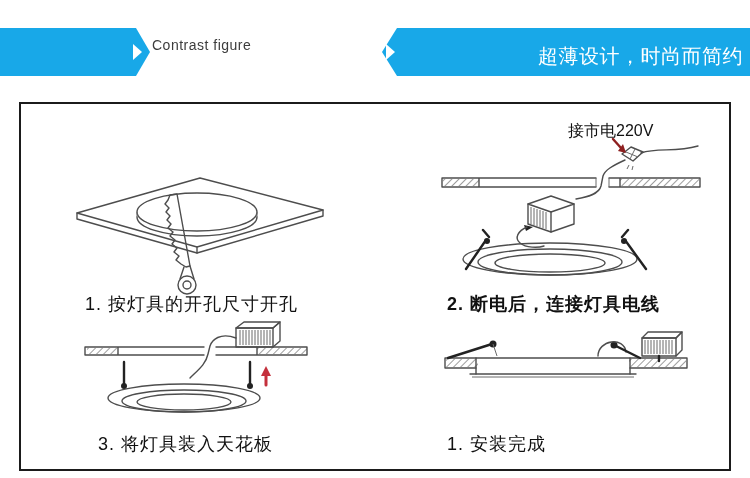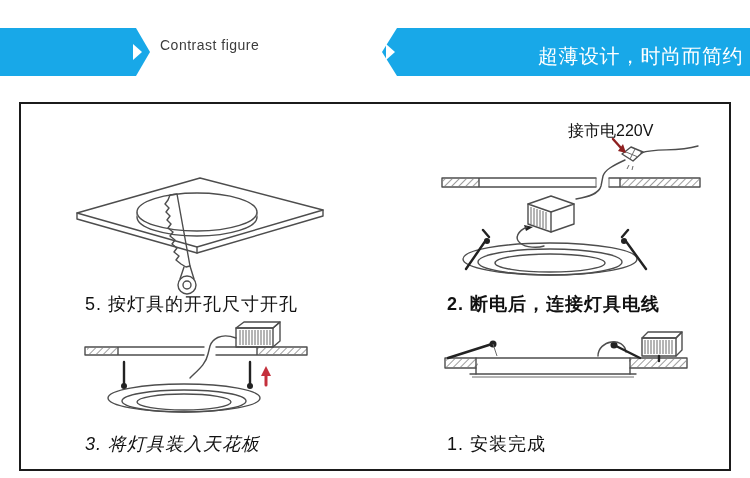--- a/index.html
+++ b/index.html
@@ -13,21 +13,21 @@
     clip-path:polygon(0 0,calc(100% - 14px) 0,100% 50%,calc(100% - 14px) 100%,0 100%);}
   #ribbon-right{left:382px;width:368px;
     clip-path:polygon(15px 0,100% 0,100% 100%,15px 100%,0 50%);}
   .notch{position:absolute;width:0;height:0;top:44px;
     border-top:8px solid transparent;border-bottom:8px solid transparent;
     border-left:9px solid #ffffff;}
   #notch-left{left:133px;}
   #notch-right{left:386px;}
   #title{position:absolute;left:152px;top:37px;display:flex;align-items:baseline;white-space:nowrap;}
   .t-cn{font-size:30px;color:#1a1a1a;font-weight:600;letter-spacing:1px;}
-  .t-en{font-size:14px;color:#3c3c3c;margin-left:8px;letter-spacing:.5px;}
+  .t-en{font-size:14px;color:#3c3c3c;margin-left:0;letter-spacing:.5px;}
   #tagline{position:absolute;right:7px;bottom:6px;color:#ffffff;font-size:20px;letter-spacing:.5px;white-space:nowrap;}
   
   #main-box{position:absolute;left:19px;top:102px;width:708px;height:365px;
     border:2px solid #1b1b1b;background:#ffffff;}
   
   svg{position:absolute;overflow:visible;}
   svg .ln{stroke:#4d4d4d;stroke-width:1.4;fill:none;stroke-linecap:round;stroke-linejoin:round;}
   svg .thin{stroke:#6a6a6a;stroke-width:1;fill:none;}
   svg .blk{fill:#222222;stroke:none;}
   svg .pin{stroke:#222222;stroke-width:2.4;fill:none;stroke-linecap:round;}
@@ -66,21 +66,21 @@
   </g>
   <g>
     <path class="ln" d="M137,86 L150,158 L146,159
       L141,156 L136,152 L139,148 L134,144 L137,140 L132,136 L135,132 L130,128 L133,124
       L128,120 L131,116 L127,112 L130,108 L126,104 L129,100 L125,96 L128,92 L130,87 Z"></path>
     <path class="ln" d="M150,158 L154,171 M144,159 L140,171"></path>
     <circle class="ln" cx="147" cy="177" r="9"></circle>
     <circle class="ln" cx="147" cy="177" r="4"></circle>
   </g>
 </svg>
-<span class="cap" style="left:85px;top:292px;">5. 按灯具的开孔尺寸开孔</span>
+<span class="cap" style="left:85px;top:292px;">1. 按灯具的开孔尺寸开孔</span>
 
 <svg style="left:410px;top:100px;" width="320" height="195" viewBox="0 0 320 195">
   <defs>
     <pattern id="h2" width="5" height="8" patternUnits="userSpaceOnUse" patternTransform="rotate(45)">
       <line x1="0" y1="0" x2="0" y2="8" stroke="#5a5a5a" stroke-width="1.2"></line>
     </pattern>
   </defs>
   <g>
     <rect x="33" y="79" width="36" height="7" fill="url(#h2)" stroke="none"></rect>
     <rect x="210" y="79" width="79" height="7" fill="url(#h2)" stroke="none"></rect>
@@ -150,21 +150,21 @@
     <path class="pin" d="M84,44 V66"></path>
       <circle class="blk" cx="84" cy="68" r="3"></circle>
     <path class="pin" d="M210,44 V66"></path>
       <circle class="blk" cx="210" cy="68" r="3"></circle>
   </g>
   <g>
     <path class="red-b" d="M226,67 V57"></path>
     <polygon class="red-bf" points="221,58 231,58 226,48"></polygon>
   </g>
 </svg>
-<span class="cap" style="left:85px;top:432px;font-style:italic;">3. 将灯具装入天花板</span>
+<span class="cap" style="left:98px;top:432px;">3. 将灯具装入天花板</span>
 
 <svg style="left:410px;top:318px;" width="320" height="112" viewBox="0 0 320 112">
   <defs>
     <pattern id="h4" width="5" height="8" patternUnits="userSpaceOnUse" patternTransform="rotate(45)">
       <line x1="0" y1="0" x2="0" y2="8" stroke="#5a5a5a" stroke-width="1.2"></line>
     </pattern>
   </defs>
   <g>
     <rect x="36" y="41" width="32" height="8" fill="url(#h4)" stroke="none"></rect>
     <rect x="219" y="41" width="57" height="8" fill="url(#h4)" stroke="none"></rect>

